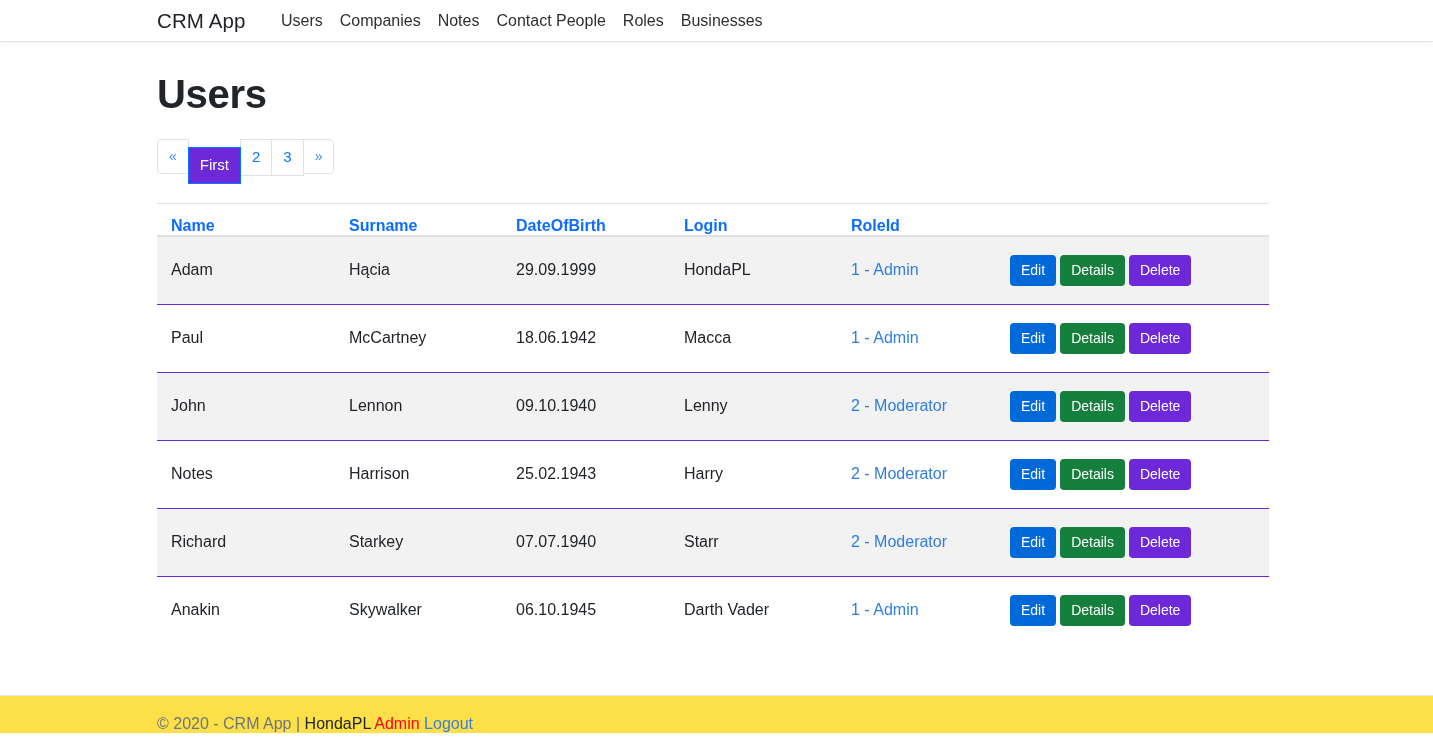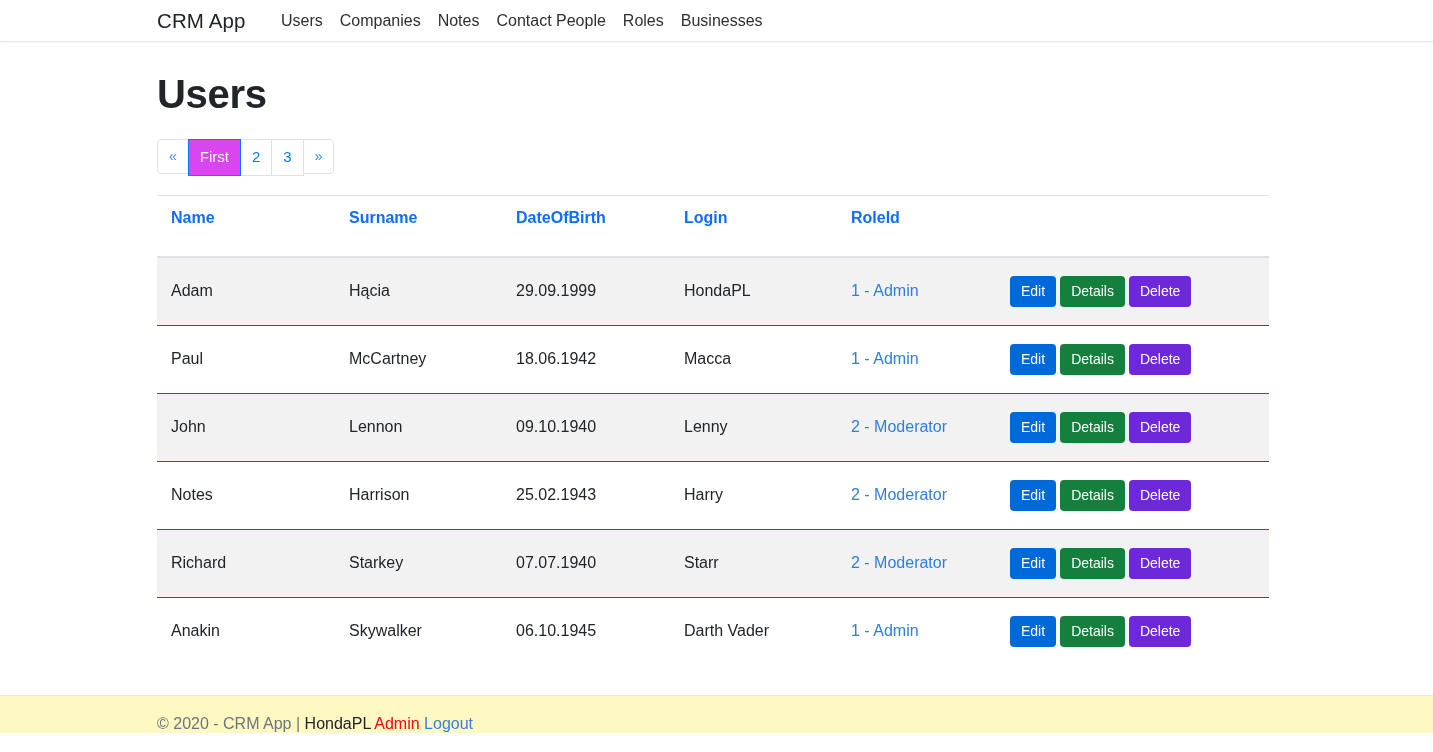--- a/index.html
+++ b/index.html
@@ -113,40 +113,41 @@
   .page-item:first-child .page-link {
     margin-left: 0;
     border-top-left-radius: 4px;
     border-bottom-left-radius: 4px;
   }
   .page-item:last-child .page-link {
     border-top-right-radius: 4px;
     border-bottom-right-radius: 4px;
   }
   .page-item.active .page-link {
-    background: #d946ef;
+    background: #6d28d9;
     border-color: #007bff;
     color: #fff;
     z-index: 2;
     position: relative;
+    margin-top: 8px;
   }
   .page-link.arrow { font-size: 14px; color: #3b8cf5; }
 
   
   .table {
     width: 1112px;
     border-collapse: collapse;
     margin-top: 19px;
     table-layout: fixed;
   }
   .table thead th {
     text-align: left;
     font-weight: bold;
     font-size: 16px;
-    padding: 13px 12px 29px 14px;
+    padding: 13px 12px 0 14px;
     border-top: 1px solid #dee2e6;
     border-bottom: 2px solid #dee2e6;
     vertical-align: bottom;
   }
   .th-link {
     color: #0d6efd;
     text-decoration: none;
     font-weight: bold;
   }
   .table tbody td {
@@ -191,21 +192,21 @@
   
   .footer {
     position: absolute;
     top: 695px;
     left: 0;
     width: 1433px;
     border-top: 1px solid #e7e7e7;
     padding: 19px 157px 0 157px;
     font-size: 16px;
     color: #6c757d;
-    background: #fef9c3;
+    background: #fde047;
   }
   .footer-text { color: #6c757d; }
   .footer-user { color: #212529; }
   .footer-role { color: #fc0316; }
   .footer-logout {
     color: #3b7ddd;
     text-decoration: none;
   }
 </style>
 </head>

